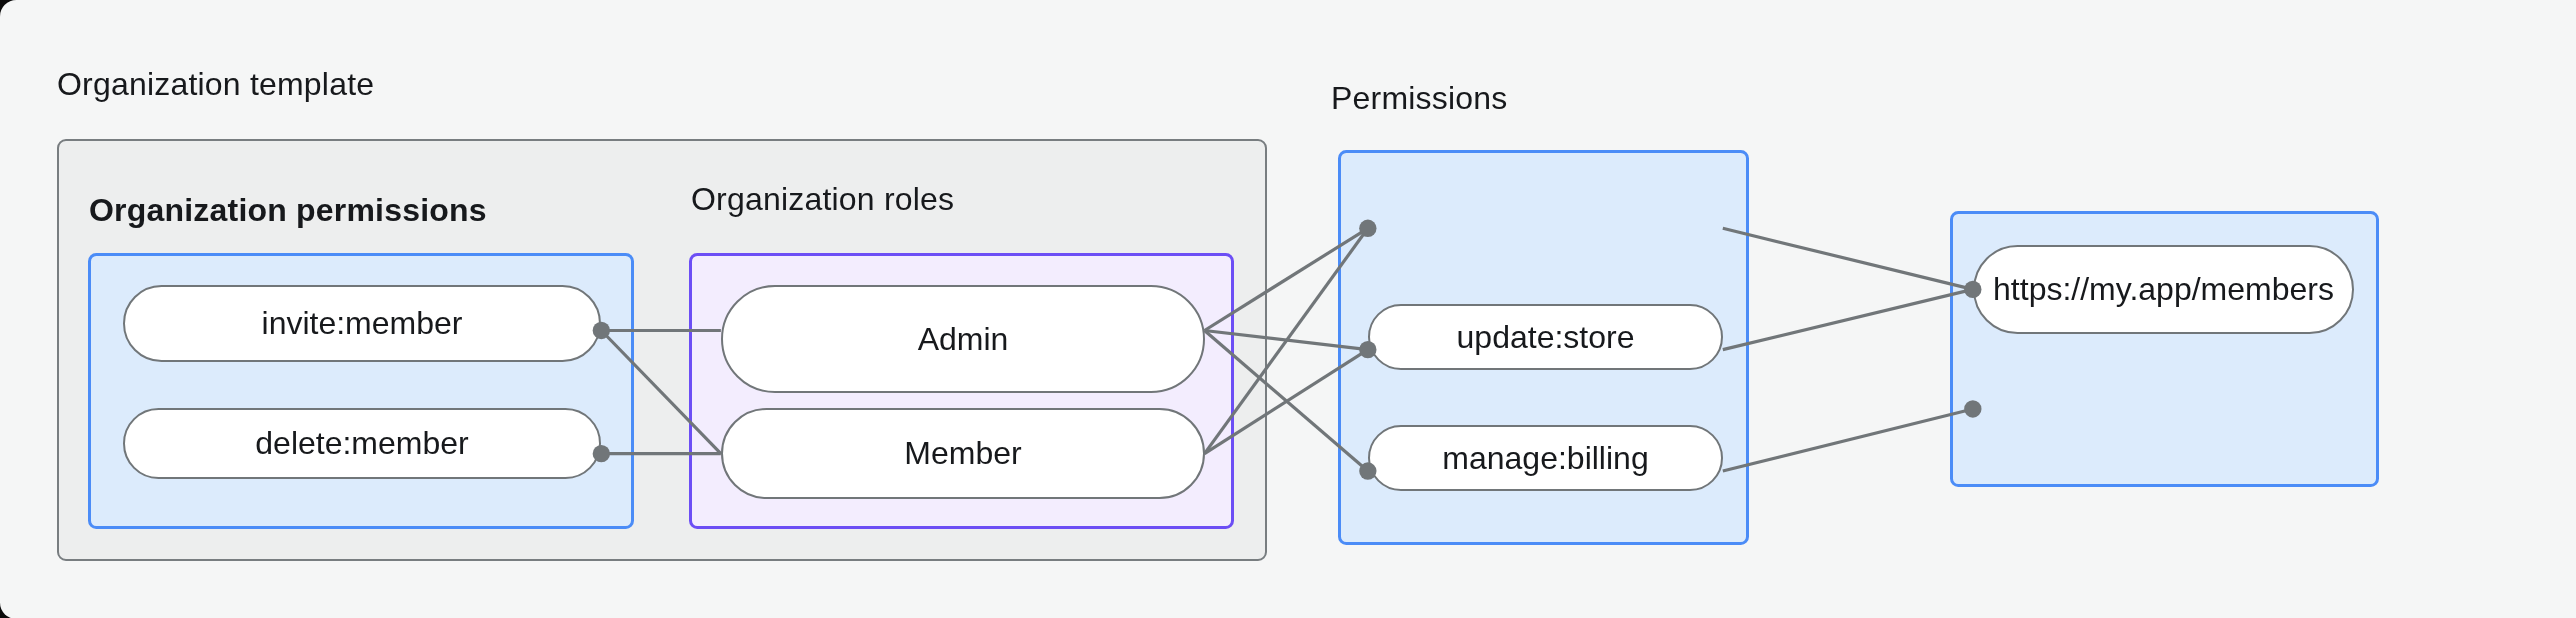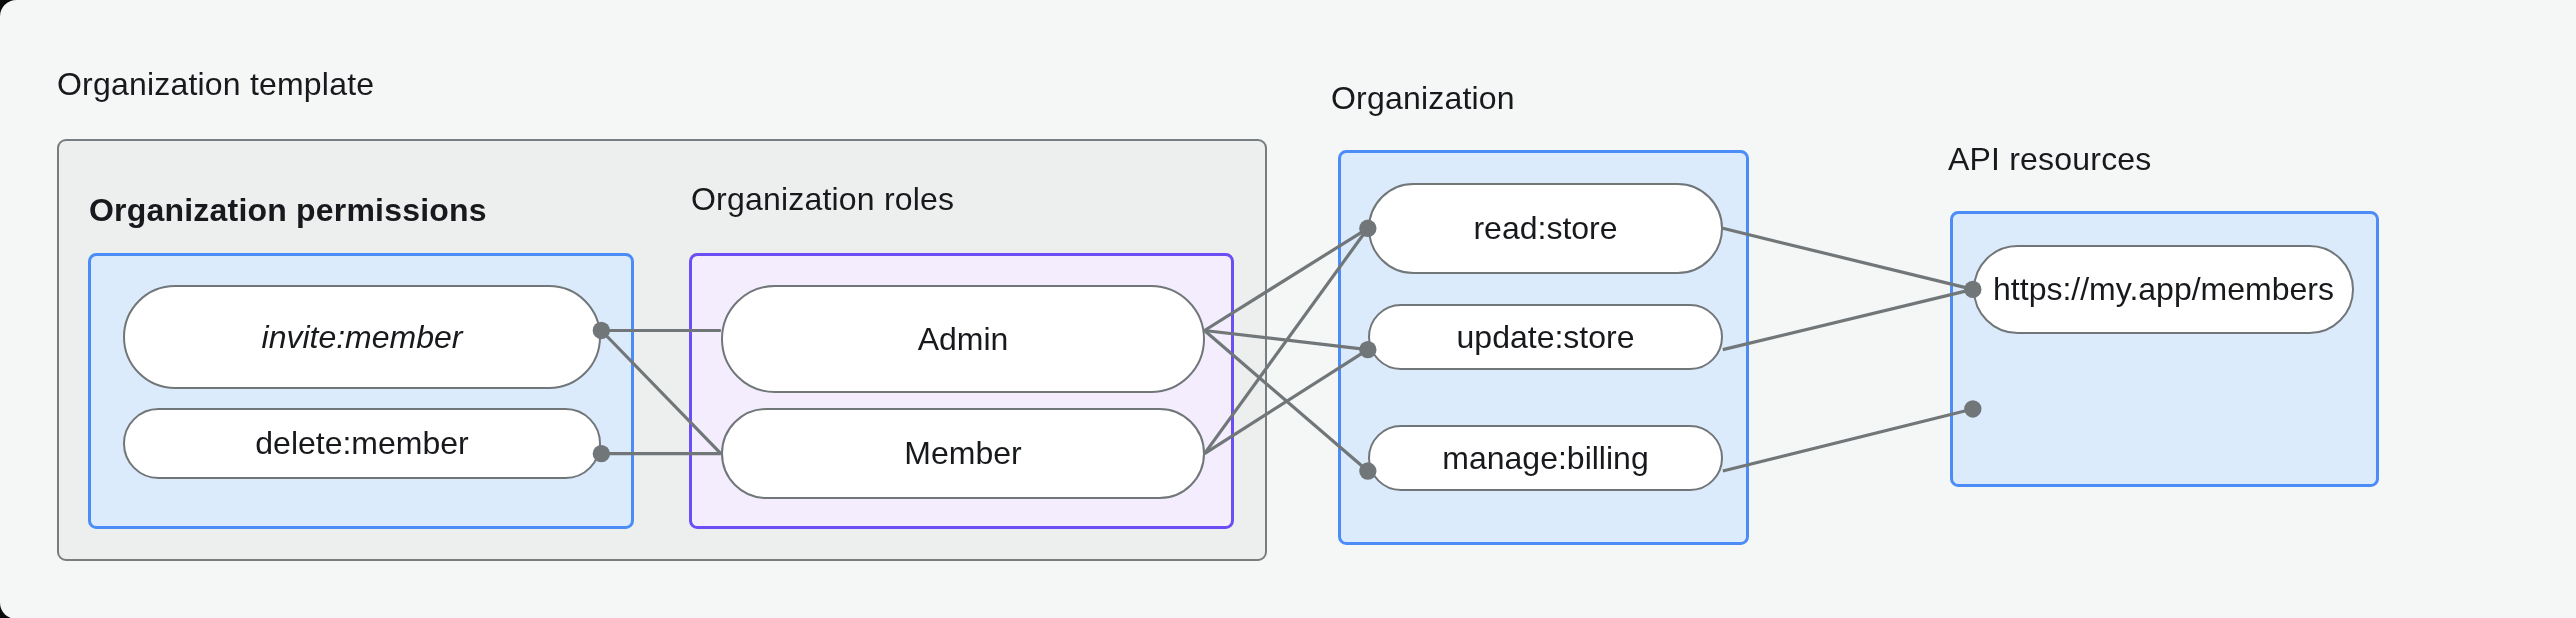--- a/index.html
+++ b/index.html
@@ -55,21 +55,21 @@
     border-radius: 912px;
     box-sizing: border-box;
     display: flex;
     align-items: center;
     justify-content: center;
     font-size: 32px;
     font-weight: 400;
     color: var(--text, #17191c);
     white-space: nowrap;
   }
-  #pill-invite  { left: 123px;  top: 285px; width: 478px; height: 104px; font-style: italic; }
+  #pill-invite  { left: 123px;  top: 285px; width: 478px; height: 77px; }
   #pill-delete  { left: 123px;  top: 408px; width: 478px; height: 71px; }
   #pill-admin   { left: 721px;  top: 285px; width: 484px; height: 108px; }
   #pill-member  { left: 721px;  top: 408px; width: 484px; height: 91px; }
   #pill-read    { left: 1368px; top: 183px; width: 355px; height: 91px; }
   #pill-update  { left: 1368px; top: 304px; width: 355px; height: 66px; }
   #pill-manage  { left: 1368px; top: 425px; width: 355px; height: 66px; }
   #pill-members { left: 1973px; top: 245px; width: 381px; height: 89px;  }
   #pill-billing { left: 1973px; top: 364px; width: 381px; height: 89px;  }
 
   #edges {
@@ -84,33 +84,31 @@
 <body>
 
 <div class="page">
 
   <div class="heading" id="lbl-template">Organization template</div>
 
   <div class="gray-box"></div>
 
   <div class="heading" id="lbl-orgperms">Organization permissions</div>
   <div class="heading" id="lbl-orgroles">Organization roles</div>
-  <div class="heading" id="lbl-perms">Organization</div>
-  <div class="heading" id="lbl-api">API resources</div>
+  <div class="heading" id="lbl-perms">Permissions</div>
 
   <div class="box blue" id="box-orgperms"></div>
   <div class="box purple" id="box-orgroles"></div>
   <div class="box blue" id="box-perms"></div>
   <div class="box blue" id="box-api"></div>
 
   <div class="pill" id="pill-invite">invite:member</div>
   <div class="pill" id="pill-delete">delete:member</div>
   <div class="pill" id="pill-admin">Admin</div>
   <div class="pill" id="pill-member">Member</div>
-  <div class="pill" id="pill-read">read:store</div>
   <div class="pill" id="pill-update">update:store</div>
   <div class="pill" id="pill-manage">manage:billing</div>
   <div class="pill" id="pill-members">https://my.app/members</div>
 
   <svg id="edges" viewBox="0 0 2823 678">
       <line x1="659" y1="362" x2="790" y2="362" stroke="#717679" stroke-width="3.5"></line>
       <line x1="659" y1="362" x2="790" y2="497" stroke="#717679" stroke-width="3.5"></line>
       <line x1="659" y1="497" x2="790" y2="497" stroke="#717679" stroke-width="3.5"></line>
       <line x1="1320" y1="362" x2="1499" y2="250" stroke="#717679" stroke-width="3.5"></line>
       <line x1="1320" y1="362" x2="1499" y2="383" stroke="#717679" stroke-width="3.5"></line>

